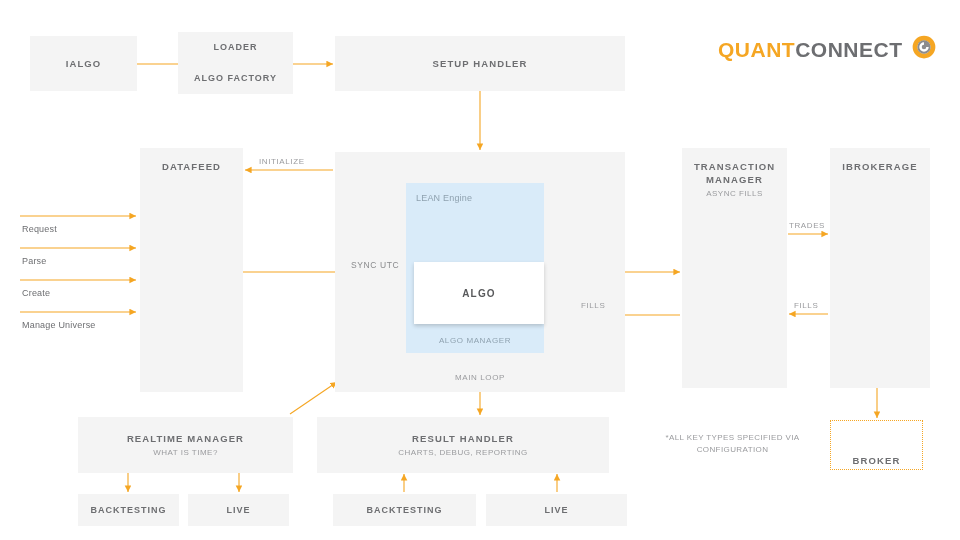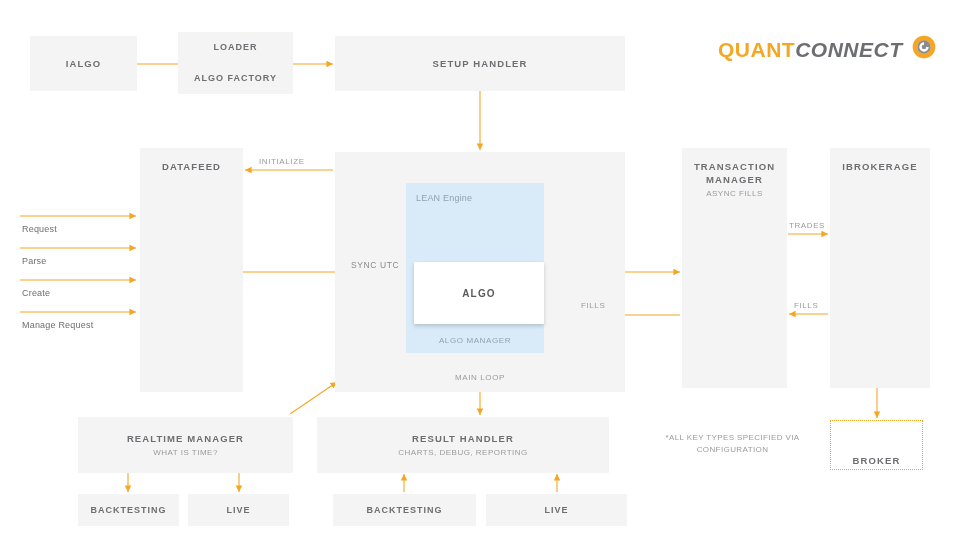--- a/index.html
+++ b/index.html
@@ -115,21 +115,21 @@
   #lbl-fills-r   {left:794px;top:301px;}
   #lbl-fills-c   {left:581px;top:301px;}
   #lbl-syncutc   {left:351px;top:260px;font-size:8.5px;color:#8a8b8d;}
 
   
   #logo{position:absolute;left:718px;top:34px;height:30px;display:flex;align-items:center;}
   #logo .wordmark{
     font-size:21px;font-weight:bold;letter-spacing:0.5px;line-height:21px;
   }
   #logo .q{color:#f5a623;}
-  #logo .c{color:#6d6e71;font-style:italic;}
+  #logo .c{color:#6d6e71;}
   #logo .mark{margin-left:7px;display:block;}
 
   svg.overlay{position:absolute;left:0;top:0;width:960px;height:540px;pointer-events:none;}
 </style>
 </head>
 <body>
 
 <div id="canvas">
 
   <svg class="overlay" viewBox="0 0 960 540">
@@ -255,19 +255,19 @@
   <div id="broker">
     <div class="title">BROKER</div>
   </div>
 
   <div id="footnote">*ALL KEY TYPES SPECIFIED VIA CONFIGURATION</div>
 
   <div class="alabel" id="lbl-initialize">INITIALIZE</div>
   <div class="alabel dark" id="lbl-request">Request</div>
   <div class="alabel dark" id="lbl-parse">Parse</div>
   <div class="alabel dark" id="lbl-create">Create</div>
-  <div class="alabel dark" id="lbl-manageuni">Manage Request</div>
+  <div class="alabel dark" id="lbl-manageuni">Manage Universe</div>
   <div class="alabel" id="lbl-trades">TRADES</div>
   <div class="alabel" id="lbl-fills-r">FILLS</div>
   <div class="alabel" id="lbl-fills-c">FILLS</div>
   <div class="alabel" id="lbl-syncutc">SYNC UTC</div>
 
 </div>
 
 </body></html>

